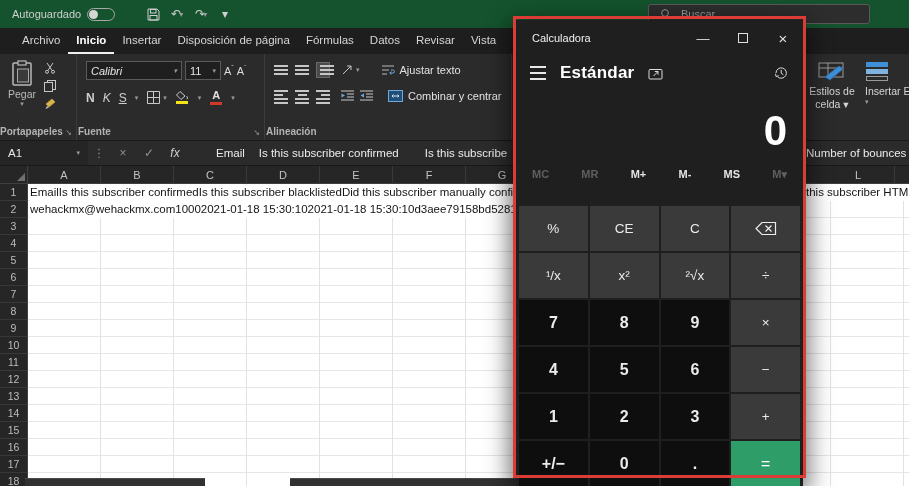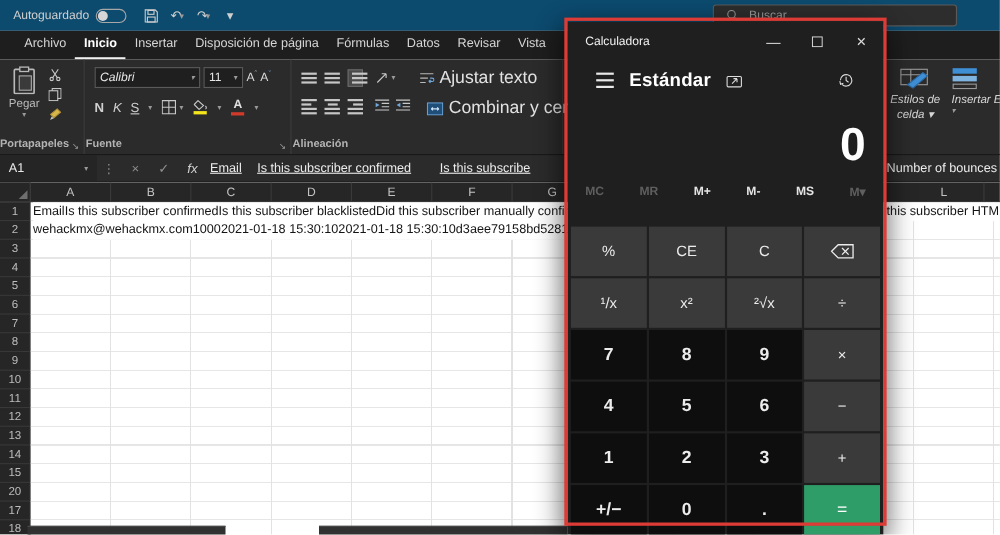--- a/index.html
+++ b/index.html
@@ -5,22 +5,22 @@
   * { margin:0; padding:0; box-sizing:border-box; }
   html,body { width:909px; height:486px; }
   body {
     position:relative; overflow:hidden; background:#fff;
     font-family:"Liberation Sans", sans-serif;
     -webkit-font-smoothing:antialiased;
   }
   svg { display:block; }
 
   
-  .titlebar { position:absolute; left:0; top:0; width:909px; height:28px; background:#0c4a6e;
-    display:flex; align-items:center; color:#cfcfcf; font-size:11px; }
+  .titlebar { position:absolute; left:0; top:0; width:909px; height:28px; background:#14532d;
+    display:flex; align-items:center; color:#cfcfcf; font-size:11px;gap:16px; }
   .autosave { display:flex; align-items:center; gap:6px; margin-left:12px; }
   .toggle { width:28px; height:13px; border:1px solid #a8a8a8; border-radius:7px; position:relative; }
   .toggle .knob { width:9px; height:9px; border-radius:50%; background:#d6d6d6; position:absolute; left:1px; top:1px; }
   .qat { display:flex; align-items:center; gap:4px; margin-left:12px; }
   .icon-btn { min-width:20px; height:20px; display:flex; align-items:center; justify-content:center; color:#cfcfcf; font-size:12px; }
   .mini-carets { font-size:8px; color:#9a9a9a; margin-left:-2px; }
   .doc-title { position:absolute; left:252px; top:8px; font-size:11px; color:#d8d8d8; white-space:nowrap; }
   .doc-title .car { font-size:8px; color:#9a9a9a; margin-left:6px; }
   .search-box { position:absolute; left:648px; top:4px; width:222px; height:20px; background:#2d2d2d;
     border:1px solid #5a5a5a; border-radius:3px; display:flex; align-items:center; gap:9px; padding-left:11px;
@@ -55,35 +55,35 @@
   .sizebtn sup { font-size:7px; }
   .grp-align { left:266px; width:246px; }
   .ar1 { position:absolute; left:8px; top:8px; display:flex; gap:7px; align-items:center; }
   .ar2 { position:absolute; left:8px; top:36px; display:flex; gap:7px; align-items:flex-start; }
   .al { display:flex; flex-direction:column; gap:2px; width:14px; }
   .al i { display:block; height:2px; background:#c6c6c6; } .al i { width:14px; }
   .al-left i:nth-child(2){ width:9px; align-self:flex-start; }
   .al-center i:nth-child(2){ width:9px; align-self:center; }
   .al-right i:nth-child(2){ width:9px; align-self:flex-end; }
   .sel-box { background:#4a4a4a; border:1px solid #6a6a6a; padding:2px 3px; }
-  .rib-cmd { display:flex; gap:5px; align-items:center; font-size:16px; color:#e2e2e2; white-space:nowrap; }
+  .rib-cmd { display:flex; gap:5px; align-items:center; font-size:11px; color:#e2e2e2; white-space:nowrap; }
   .grp-right { left:803px; width:106px; border-right:none; }
-  .bigbtn { position:absolute; top:6px; width:54px; text-align:center; font-size:10.5px; color:#d6d6d6; line-height:1.25;font-style:italic; }
+  .bigbtn { position:absolute; top:6px; width:54px; text-align:center; font-size:10.5px; color:#d6d6d6; line-height:1.25; }
   .bigbtn .ic { display:flex; justify-content:center; margin-bottom:3px; }
 
   
   .formulabar { position:absolute; left:0; top:140px; width:909px; height:26px; background:#2b2b2b;
     border-top:1px solid #191919; border-bottom:1px solid #191919; display:flex; align-items:center;
     color:#cdcdcd; font-size:11.5px; }
   .namebox { width:88px; height:100%; background:#252525; display:flex; align-items:center;
     justify-content:space-between; padding:0 8px; color:#e8e8e8; }
   .dots { width:22px; text-align:center; color:#8f8f8f; }
   .fb-btn { width:26px; text-align:center; color:#8f8f8f; font-size:12px; }
   .fb-fx { font-style:italic; color:#cfcfcf; font-size:12px; }
-  .fb-content { margin-left:3px; white-space:nowrap; color:#ececec;text-decoration:underline; }
+  .fb-content { margin-left:28px; white-space:nowrap; color:#ececec; }
   .fb-content .seg1 { margin-right:14px; } .fb-content .seg2 { margin-right:26px; }
   .fb-right { position:absolute; left:806px; top:0; height:100%; display:flex; align-items:center; color:#ececec; }
 
   
   .sheet { position:absolute; left:0; top:166px; width:909px; height:320px; background:#fff; }
   .corner { position:absolute; left:0; top:0; width:28px; height:18px; background:#262626;
     border-right:1px solid #3f3f3f; border-bottom:1px solid #3f3f3f; }
   .corner .tri { position:absolute; right:2px; bottom:2px; width:0; height:0;
     border-left:8px solid transparent; border-bottom:8px solid #6f6f6f; }
   .colheads { position:absolute; left:0; top:0; width:909px; height:18px; background:#262626;
@@ -106,21 +106,21 @@
   .hl { background:#ffe843; padding:1px 1px 2px 1px; }
   .bbar { position:absolute; height:9px; bottom:-1px; background:#313131; border-top:1px solid #4a4a4a; }
   .bbar1 { left:25px; width:180px; } .bbar2 { left:290px; width:226px; }
 
   
   .calc { position:absolute; left:516px; top:20px; width:287px; height:466px; background:#1f1f1f;
     z-index:5; color:#fff; box-shadow:-8px 4px 22px rgba(0,0,0,.45), 8px 8px 22px rgba(0,0,0,.4); }
   .calc-titlebar { height:36px; display:flex; align-items:center; padding-left:16px; font-size:11px; color:#f0f0f0; }
   .win-controls { margin-left:auto; display:flex; height:100%; }
   .wc { width:40px; display:flex; align-items:center; justify-content:center; color:#e0e0e0; font-size:13px; }
-  .calc-nav { display:flex; align-items:center; height:34px; padding:0 26px; gap:14px; }
+  .calc-nav { display:flex; align-items:center; height:34px; padding:0 14px; gap:14px; }
   .burger { display:flex; flex-direction:column; gap:4px; }
   .burger i { display:block; width:16px; height:2px; background:#e8e8e8; }
   .mode { font-size:17px; font-weight:700; letter-spacing:.2px; }
   .hist { margin-left:auto; }
   .display { height:66px; display:flex; align-items:flex-end; justify-content:flex-end;
     padding:0 16px 4px; font-size:42px; font-weight:600; line-height:1; }
   .memrow { display:flex; justify-content:space-between; padding:12px 16px 0; font-size:11px; font-weight:700; }
   .membtn { color:#e4e4e4; } .membtn.dim { color:#5f5f5f; }
   .keypad { position:absolute; left:3px; right:3px; top:186px; display:grid;
     grid-template-columns:repeat(4, 1fr); grid-auto-rows:45px; gap:2px; }
@@ -401,21 +401,21 @@
       <div class="rowhead">6</div>
       <div class="rowhead">7</div>
       <div class="rowhead">8</div>
       <div class="rowhead">9</div>
       <div class="rowhead">10</div>
       <div class="rowhead">11</div>
       <div class="rowhead">12</div>
       <div class="rowhead">13</div>
       <div class="rowhead">14</div>
       <div class="rowhead">15</div>
-      <div class="rowhead">20</div>
+      <div class="rowhead">16</div>
       <div class="rowhead">17</div>
       <div class="rowhead">18</div>
     </div>
   <div class="cells"></div>
   <div class="cellrow r1">EmailIs this subscriber confirmedIs this subscriber blacklistedDid this subscriber manually confirm</div>
   <div class="cellrow r2">wehackmx@wehackmx.com10002021-01-18 15:30:102021-01-18 15:30:10d3aee79158bd528145</div>
   <div class="cellrow-right">this subscriber HTML</div>
   <div class="bbar bbar1"></div>
   <div class="bbar bbar2"></div>
 </div>

